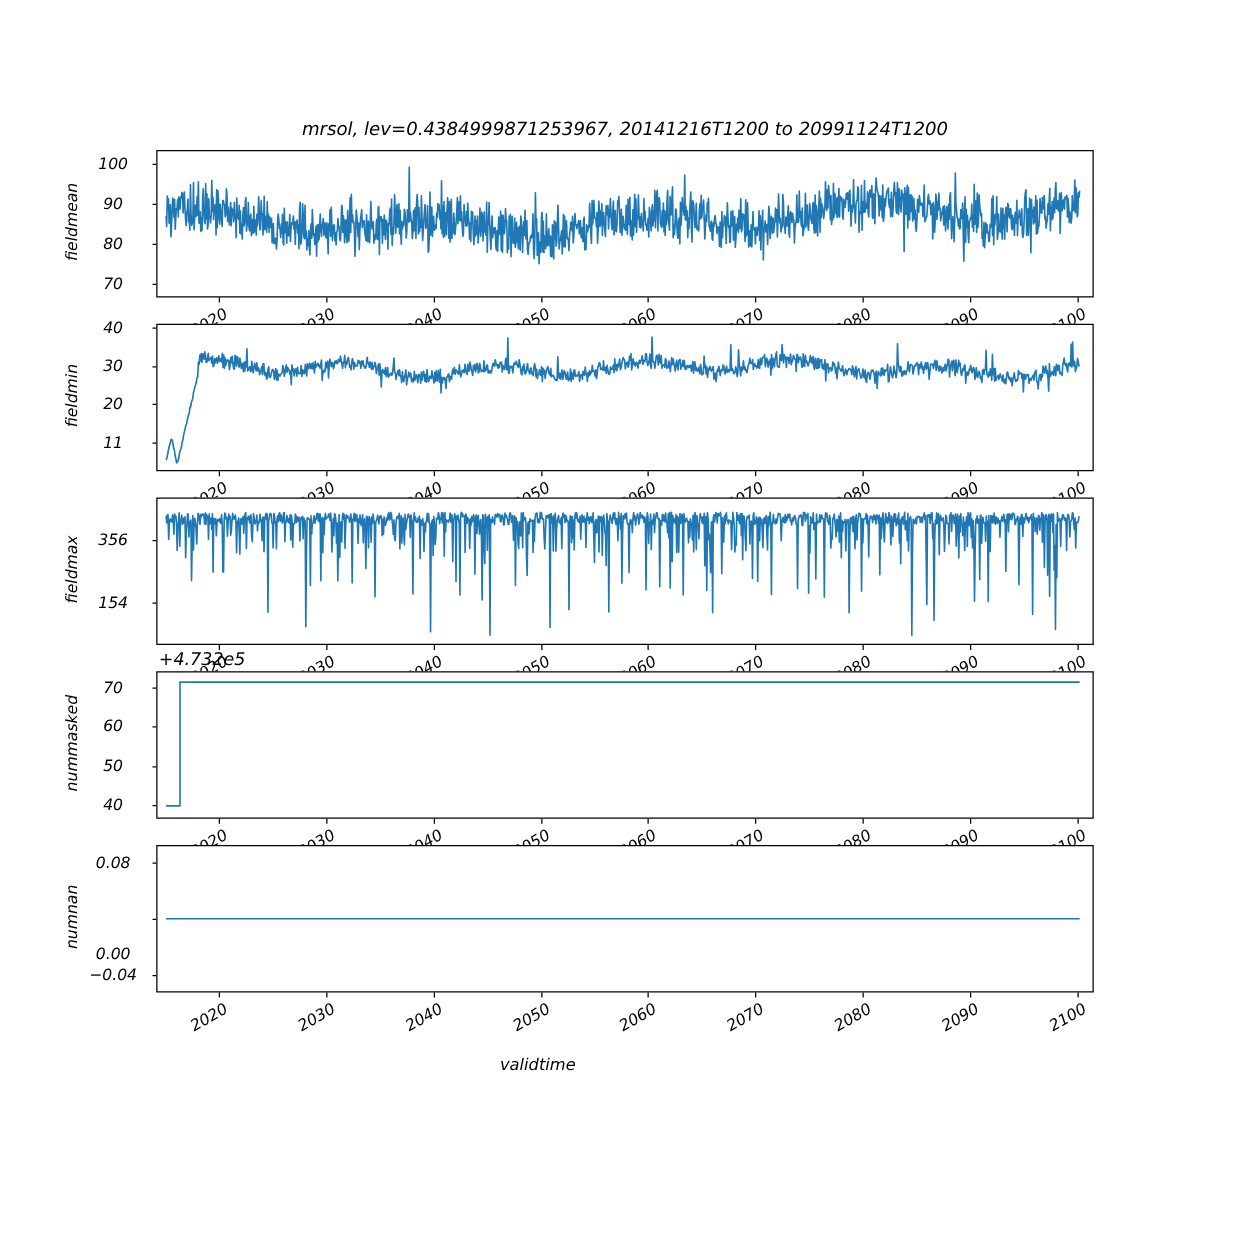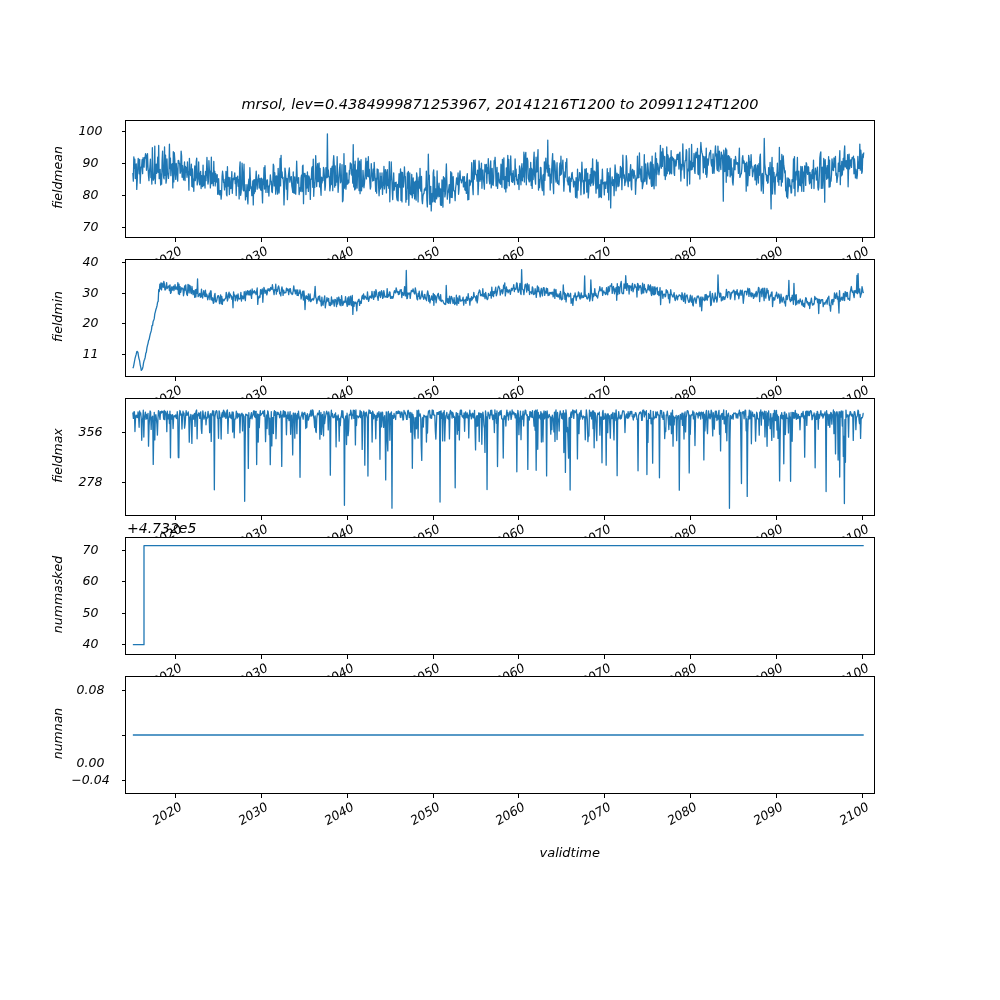--- a/index.html
+++ b/index.html
@@ -81,21 +81,21 @@
   .offset-text {
     position: absolute;
     font-size: 14px;
     color: #000;
     white-space: nowrap;
   }
   .xlabel {
     position: absolute;
     font-size: 13px;
     color: #000;
-    text-align: right;
+    text-align: left;
     width: 200px;
   }
 </style>
 </head>
 <body>
 
 <div id="figure">
   <div class="title">mrsol, lev=0.4384999871253967, 20141216T1200 to 20991124T1200</div>
 <div class="panel" style="left: 125px; top: 120px; width: 750px; height: 118px;">
       <svg viewBox="0 0 750 118" preserveAspectRatio="none">
@@ -159,21 +159,21 @@
     <div class="xtick-rot" style="left: 650.292px; top: 382px; width: 42px;">2080</div>
     <div class="xtickmark" style="left: 776.203px; top: 377px;"></div>
     <div class="xtick-rot" style="left: 736.203px; top: 382px; width: 42px;">2090</div>
     <div class="xtickmark" style="left: 862.113px; top: 377px;"></div>
     <div class="xtick-rot" style="left: 822.113px; top: 382px; width: 42px;">2100</div>
     <div class="panel" style="left: 125px; top: 398px; width: 750px; height: 118px;">
       <svg viewBox="0 0 750 118" preserveAspectRatio="none">
         <path fill="none" stroke="#1f77b4" stroke-width="1.3" stroke-linejoin="round" d="M 6.87 13.78 L 7.40 19.71 L 7.92 13.13 L 8.44 12.97 L 8.97 33.12 L 9.49 20.61 L 10.02 16.43 L 10.54 16.64 L 11.06 18.63 L 11.59 18.88 L 12.11 13.04 L 12.63 17.67 L 13.16 28.79 L 13.68 12.22 L 14.21 15.83 L 14.73 14.11 L 15.25 19.29 L 15.78 42.00 L 16.30 22.12 L 16.83 19.29 L 17.35 11.43 L 17.87 38.73 L 18.40 19.41 L 18.92 16.46 L 19.44 13.25 L 19.97 20.64 L 20.49 15.69 L 21.02 19.95 L 21.54 18.91 L 22.06 14.62 L 22.59 48.04 L 23.11 27.41 L 23.63 19.95 L 24.16 12.20 L 24.68 13.16 L 25.21 31.01 L 25.73 18.52 L 26.25 19.91 L 26.78 17.37 L 27.30 66.59 L 27.83 35.53 L 28.35 13.62 L 28.87 41.63 L 29.40 18.42 L 29.92 15.91 L 30.44 19.77 L 30.97 25.27 L 31.49 36.72 L 32.02 20.60 L 32.54 11.90 L 33.06 12.66 L 33.59 17.48 L 34.11 20.78 L 34.64 12.84 L 35.16 14.58 L 35.68 12.42 L 36.21 13.55 L 36.73 12.58 L 37.25 13.83 L 37.78 20.55 L 38.30 11.67 L 38.83 20.99 L 39.35 12.69 L 39.87 14.62 L 40.40 14.43 L 40.92 33.18 L 41.44 12.38 L 41.97 20.27 L 42.49 20.15 L 43.02 15.73 L 43.54 25.01 L 44.06 12.24 L 44.59 59.84 L 45.11 15.87 L 45.64 17.45 L 46.16 20.48 L 46.68 16.03 L 47.21 30.06 L 47.73 19.78 L 48.25 16.90 L 48.78 17.89 L 49.30 18.06 L 49.83 16.20 L 50.35 19.46 L 50.87 20.02 L 51.40 12.92 L 51.92 19.89 L 52.44 59.37 L 52.97 59.73 L 53.49 17.02 L 54.02 11.71 L 54.54 13.05 L 55.06 16.63 L 55.59 15.41 L 56.11 30.53 L 56.64 19.30 L 57.16 12.47 L 57.68 16.30 L 58.21 14.25 L 58.73 29.69 L 59.25 25.60 L 59.78 17.39 L 60.30 11.92 L 60.83 16.46 L 61.35 16.63 L 61.87 14.80 L 62.40 13.18 L 62.92 17.51 L 63.44 43.86 L 63.97 18.49 L 64.49 20.55 L 65.02 15.64 L 65.54 27.76 L 66.06 45.16 L 66.59 16.50 L 67.11 20.71 L 67.64 16.07 L 68.16 20.25 L 68.68 14.53 L 69.21 27.95 L 69.73 15.41 L 70.25 12.52 L 70.78 11.20 L 71.30 40.54 L 71.83 15.78 L 72.35 17.12 L 72.87 14.14 L 73.40 14.82 L 73.92 19.77 L 74.45 14.54 L 74.97 13.02 L 75.49 30.29 L 76.02 34.98 L 76.54 20.39 L 77.06 12.00 L 77.59 16.47 L 78.11 20.58 L 78.64 18.91 L 79.16 17.04 L 79.68 13.32 L 80.21 26.22 L 80.73 18.93 L 81.25 19.94 L 81.78 17.20 L 82.30 12.55 L 82.83 18.56 L 83.35 17.26 L 83.87 34.20 L 84.40 15.28 L 84.92 14.95 L 85.45 43.18 L 85.97 17.42 L 86.49 14.24 L 87.02 11.88 L 87.54 17.07 L 88.06 12.38 L 88.59 92.32 L 89.11 18.37 L 89.64 15.46 L 90.16 12.57 L 90.68 11.84 L 91.21 12.78 L 91.73 19.65 L 92.25 19.65 L 92.78 40.00 L 93.30 11.97 L 93.83 13.41 L 94.35 19.63 L 94.87 18.85 L 95.40 40.71 L 95.92 16.32 L 96.45 13.93 L 96.97 18.49 L 97.49 12.28 L 98.02 11.37 L 98.54 18.25 L 99.06 13.03 L 99.59 14.90 L 100.11 19.81 L 100.64 18.27 L 101.16 11.80 L 101.68 11.20 L 102.21 34.96 L 102.73 18.31 L 103.25 18.67 L 103.78 13.65 L 104.30 16.34 L 104.83 19.19 L 105.35 16.37 L 105.87 19.94 L 106.40 13.15 L 106.92 33.56 L 107.45 13.29 L 107.97 18.37 L 108.49 39.46 L 109.02 20.64 L 109.54 20.27 L 110.06 20.24 L 110.59 12.40 L 111.11 14.66 L 111.64 19.38 L 112.16 14.71 L 112.68 18.00 L 113.21 18.08 L 113.73 15.10 L 114.26 34.40 L 114.78 18.40 L 115.30 15.33 L 115.83 15.07 L 116.35 14.38 L 116.87 32.51 L 117.40 15.72 L 117.92 17.17 L 118.45 17.97 L 118.97 104.06 L 119.49 43.42 L 120.02 15.49 L 120.54 16.57 L 121.06 15.67 L 121.59 16.68 L 122.11 16.76 L 122.64 70.67 L 123.16 13.97 L 123.68 28.83 L 124.21 19.72 L 124.73 19.78 L 125.26 16.10 L 125.78 13.78 L 126.30 20.12 L 126.83 16.79 L 127.35 16.47 L 127.87 12.25 L 128.40 11.93 L 128.92 18.09 L 129.45 12.52 L 129.97 18.96 L 130.49 12.50 L 131.02 66.64 L 131.54 17.84 L 132.06 15.19 L 132.59 43.87 L 133.11 15.98 L 133.64 29.17 L 134.16 16.68 L 134.68 11.93 L 135.21 16.54 L 135.73 15.69 L 136.26 14.85 L 136.78 14.84 L 137.30 12.42 L 137.83 12.79 L 138.35 17.59 L 138.87 11.62 L 139.40 18.67 L 139.92 43.41 L 140.45 25.60 L 140.97 16.29 L 141.49 30.01 L 142.02 11.98 L 142.54 13.11 L 143.06 17.45 L 143.59 36.34 L 144.11 19.49 L 144.64 66.81 L 145.16 34.36 L 145.68 12.88 L 146.21 47.68 L 146.73 19.24 L 147.26 18.91 L 147.78 35.18 L 148.30 14.13 L 148.83 11.77 L 149.35 16.60 L 149.87 12.78 L 150.40 40.37 L 150.92 21.79 L 151.45 13.30 L 151.97 15.71 L 152.49 13.61 L 153.02 15.68 L 153.54 15.82 L 154.07 19.08 L 154.59 15.04 L 155.11 12.48 L 155.64 19.92 L 156.16 68.61 L 156.68 16.52 L 157.21 17.23 L 157.73 11.82 L 158.26 18.50 L 158.78 12.70 L 159.30 17.85 L 159.83 13.02 L 160.35 17.96 L 160.87 36.42 L 161.40 16.51 L 161.92 19.67 L 162.45 13.22 L 162.97 19.42 L 163.49 21.99 L 164.02 16.91 L 164.54 12.83 L 165.07 35.87 L 165.59 18.90 L 166.11 16.31 L 166.64 28.02 L 167.16 56.85 L 167.68 14.37 L 168.21 14.45 L 168.73 18.15 L 169.26 39.89 L 169.78 14.39 L 170.30 16.21 L 170.83 16.90 L 171.35 35.32 L 171.87 14.93 L 172.40 20.36 L 172.92 12.38 L 173.45 17.51 L 173.97 19.99 L 174.49 79.71 L 175.02 19.47 L 175.54 17.64 L 176.07 16.40 L 176.59 13.42 L 177.11 17.35 L 177.64 20.53 L 178.16 14.38 L 178.68 15.70 L 179.21 13.59 L 179.73 15.98 L 180.26 30.00 L 180.78 16.71 L 181.30 28.76 L 181.83 14.79 L 182.35 19.21 L 182.87 21.49 L 183.40 19.39 L 183.92 15.52 L 184.45 17.62 L 184.97 12.43 L 185.49 11.36 L 186.02 17.28 L 186.54 16.78 L 187.07 11.10 L 187.59 12.07 L 188.11 17.76 L 188.64 20.96 L 189.16 29.07 L 189.68 17.16 L 190.21 32.61 L 190.73 34.14 L 191.26 20.09 L 191.78 15.85 L 192.30 14.31 L 192.83 15.54 L 193.35 16.18 L 193.87 11.88 L 194.40 40.92 L 194.92 20.10 L 195.45 13.64 L 195.97 36.09 L 196.49 17.58 L 197.02 15.55 L 197.54 28.50 L 198.07 37.48 L 198.59 12.74 L 199.11 25.10 L 199.64 20.43 L 200.16 17.54 L 200.68 14.33 L 201.21 12.39 L 201.73 15.06 L 202.26 14.42 L 202.78 31.40 L 203.30 12.99 L 203.83 16.85 L 204.35 19.33 L 204.88 77.54 L 205.40 18.33 L 205.92 11.41 L 206.45 17.36 L 206.97 14.78 L 207.49 18.99 L 208.02 18.96 L 208.54 19.04 L 209.07 15.66 L 209.59 17.83 L 210.11 14.07 L 210.64 48.69 L 211.16 17.12 L 211.68 21.70 L 212.21 20.46 L 212.73 16.23 L 213.26 20.79 L 213.78 42.95 L 214.30 19.90 L 214.83 27.07 L 215.35 18.67 L 215.88 17.34 L 216.40 11.82 L 216.92 18.72 L 217.45 12.18 L 217.97 19.88 L 218.49 20.08 L 219.02 108.20 L 219.54 25.50 L 220.07 18.28 L 220.59 17.16 L 221.11 46.33 L 221.64 14.49 L 222.16 20.74 L 222.68 37.29 L 223.21 31.75 L 223.73 16.31 L 224.26 15.77 L 224.78 16.36 L 225.30 11.22 L 225.83 13.53 L 226.35 20.32 L 226.88 15.65 L 227.40 16.67 L 227.92 11.25 L 228.45 19.78 L 228.97 11.60 L 229.49 13.65 L 230.02 46.77 L 230.54 11.16 L 231.07 27.02 L 231.59 17.04 L 232.11 17.67 L 232.64 18.08 L 233.16 19.10 L 233.68 17.25 L 234.21 17.72 L 234.73 11.71 L 235.26 19.01 L 235.78 12.83 L 236.30 13.58 L 236.83 51.32 L 237.35 17.78 L 237.88 16.51 L 238.40 12.34 L 238.92 14.65 L 239.45 67.34 L 239.97 14.11 L 240.49 16.91 L 241.02 13.26 L 241.54 17.08 L 242.07 19.94 L 242.59 78.39 L 243.11 16.14 L 243.64 11.07 L 244.16 14.27 L 244.69 11.91 L 245.21 14.69 L 245.73 14.44 L 246.26 13.98 L 246.78 43.75 L 247.30 12.47 L 247.83 14.13 L 248.35 20.10 L 248.88 15.53 L 249.40 16.47 L 249.92 18.32 L 250.45 40.47 L 250.97 16.59 L 251.49 21.71 L 252.02 14.19 L 252.54 18.70 L 253.07 16.95 L 253.59 12.87 L 254.11 17.05 L 254.64 61.36 L 255.16 15.39 L 255.69 13.26 L 256.21 28.34 L 256.73 16.85 L 257.26 13.40 L 257.78 21.04 L 258.30 28.94 L 258.83 18.96 L 259.35 16.90 L 259.88 32.68 L 260.40 82.33 L 260.92 13.03 L 261.45 14.13 L 261.97 42.53 L 262.49 52.88 L 263.02 12.61 L 263.54 17.52 L 264.07 15.49 L 264.59 41.96 L 265.11 14.32 L 265.64 25.88 L 266.16 13.16 L 266.69 111.08 L 267.21 16.71 L 267.73 18.99 L 268.26 19.59 L 268.78 14.64 L 269.30 18.38 L 269.83 17.59 L 270.35 20.84 L 270.88 13.04 L 271.40 12.83 L 271.92 14.92 L 272.45 14.57 L 272.97 12.07 L 273.49 14.71 L 274.02 13.55 L 274.54 12.76 L 275.07 18.56 L 275.59 18.80 L 276.11 13.70 L 276.64 13.27 L 277.16 15.41 L 277.69 21.39 L 278.21 20.69 L 278.73 11.63 L 279.26 14.78 L 279.78 13.37 L 280.30 15.51 L 280.83 16.85 L 281.35 20.82 L 281.88 20.75 L 282.40 12.48 L 282.92 11.41 L 283.45 13.36 L 283.97 19.04 L 284.50 16.46 L 285.02 13.66 L 285.54 33.77 L 286.07 19.46 L 286.59 14.03 L 287.11 70.53 L 287.64 15.56 L 288.16 19.43 L 288.69 18.78 L 289.21 35.74 L 289.73 40.49 L 290.26 19.35 L 290.78 18.66 L 291.30 30.35 L 291.83 11.56 L 292.35 13.10 L 292.88 39.90 L 293.40 11.26 L 293.92 16.94 L 294.45 17.30 L 294.97 15.24 L 295.50 18.87 L 296.02 47.64 L 296.54 62.44 L 297.07 20.34 L 297.59 18.78 L 298.11 28.55 L 298.64 16.51 L 299.16 16.77 L 299.69 18.20 L 300.21 17.94 L 300.73 17.52 L 301.26 43.83 L 301.78 17.47 L 302.30 34.68 L 302.83 16.58 L 303.35 12.39 L 303.88 11.95 L 304.40 11.59 L 304.92 19.05 L 305.45 16.47 L 305.97 19.64 L 306.50 19.42 L 307.02 11.12 L 307.54 15.82 L 308.07 11.53 L 308.59 15.90 L 309.11 16.81 L 309.64 16.39 L 310.16 32.62 L 310.69 40.82 L 311.21 26.23 L 311.73 13.92 L 312.26 13.87 L 312.78 15.55 L 313.30 13.39 L 313.83 15.74 L 314.35 12.89 L 314.88 104.84 L 315.40 12.47 L 315.92 12.13 L 316.45 19.61 L 316.97 15.15 L 317.50 42.59 L 318.02 13.64 L 318.54 20.14 L 319.07 11.87 L 319.59 42.61 L 320.11 25.13 L 320.64 17.23 L 321.16 15.99 L 321.69 13.56 L 322.21 19.55 L 322.73 17.89 L 323.26 20.42 L 323.78 15.45 L 324.31 40.55 L 324.83 13.73 L 325.35 11.69 L 325.88 15.09 L 326.40 13.07 L 326.92 19.40 L 327.45 13.64 L 327.97 14.67 L 328.50 18.66 L 329.02 17.72 L 329.54 19.23 L 330.07 90.30 L 330.59 20.38 L 331.11 13.78 L 331.64 14.77 L 332.16 35.85 L 332.69 14.58 L 333.21 31.92 L 333.73 17.40 L 334.26 41.67 L 334.78 14.62 L 335.31 11.35 L 335.83 15.59 L 336.35 11.35 L 336.88 17.31 L 337.40 18.35 L 337.92 16.89 L 338.45 19.52 L 338.97 14.20 L 339.50 32.91 L 340.02 16.98 L 340.54 13.13 L 341.07 19.15 L 341.59 18.14 L 342.11 14.04 L 342.64 19.33 L 343.16 16.31 L 343.69 39.57 L 344.21 16.70 L 344.73 11.43 L 345.26 17.20 L 345.78 15.17 L 346.31 20.24 L 346.83 18.48 L 347.35 14.45 L 347.88 14.93 L 348.40 19.23 L 348.92 16.99 L 349.45 11.51 L 349.97 31.30 L 350.50 51.78 L 351.02 19.69 L 351.54 17.15 L 352.07 27.81 L 352.59 17.01 L 353.11 27.11 L 353.64 14.12 L 354.16 43.23 L 354.69 14.46 L 355.21 14.60 L 355.73 18.76 L 356.26 14.82 L 356.78 46.07 L 357.31 18.54 L 357.83 13.33 L 358.35 17.20 L 358.88 26.72 L 359.40 29.86 L 359.92 54.32 L 360.45 12.13 L 360.97 17.17 L 361.50 18.51 L 362.02 92.14 L 362.54 20.48 L 363.07 13.27 L 363.59 15.75 L 364.12 16.21 L 364.64 20.01 L 365.16 15.72 L 365.69 11.54 L 366.21 16.21 L 366.73 11.37 L 367.26 18.34 L 367.78 20.88 L 368.31 16.11 L 368.83 17.95 L 369.35 34.08 L 369.88 11.07 L 370.40 19.68 L 370.92 14.88 L 371.45 24.74 L 371.97 12.12 L 372.50 68.70 L 373.02 29.93 L 373.54 13.77 L 374.07 16.92 L 374.59 13.59 L 375.12 12.29 L 375.64 15.90 L 376.16 11.64 L 376.69 19.68 L 377.21 20.63 L 377.73 20.35 L 378.26 60.08 L 378.78 19.50 L 379.31 16.94 L 379.83 20.45 L 380.35 17.56 L 380.88 27.48 L 381.40 15.93 L 381.92 11.27 L 382.45 17.27 L 382.97 13.83 L 383.50 21.41 L 384.02 16.82 L 384.54 14.81 L 385.07 12.26 L 385.59 14.84 L 386.12 20.73 L 386.64 17.60 L 387.16 11.16 L 387.69 15.42 L 388.21 13.40 L 388.73 13.35 L 389.26 16.08 L 389.78 14.50 L 390.31 19.31 L 390.83 14.83 L 391.35 17.33 L 391.88 74.12 L 392.40 17.70 L 392.92 11.48 L 393.45 15.29 L 393.97 36.23 L 394.50 19.20 L 395.02 20.82 L 395.54 12.37 L 396.07 41.43 L 396.59 17.50 L 397.12 20.77 L 397.64 17.09 L 398.16 12.36 L 398.69 27.38 L 399.21 17.00 L 399.73 15.06 L 400.26 11.34 L 400.78 11.58 L 401.31 15.74 L 401.83 16.78 L 402.35 16.10 L 402.88 71.69 L 403.40 17.82 L 403.92 19.48 L 404.45 21.40 L 404.97 12.75 L 405.50 12.96 L 406.02 18.13 L 406.54 13.60 L 407.07 18.58 L 407.59 11.72 L 408.12 19.01 L 408.64 19.62 L 409.16 27.57 L 409.69 12.43 L 410.21 31.84 L 410.73 11.23 L 411.26 72.54 L 411.78 13.56 L 412.31 11.07 L 412.83 51.20 L 413.35 13.62 L 413.88 19.41 L 414.40 16.86 L 414.93 16.40 L 415.45 20.37 L 415.97 12.76 L 416.50 43.80 L 417.02 14.30 L 417.54 16.15 L 418.07 43.51 L 418.59 16.92 L 419.12 12.02 L 419.64 20.18 L 420.16 18.13 L 420.69 12.57 L 421.21 15.68 L 421.73 78.24 L 422.26 12.14 L 422.78 17.53 L 423.31 19.17 L 423.83 17.96 L 424.35 15.63 L 424.88 17.81 L 425.40 18.19 L 425.93 35.79 L 426.45 18.47 L 426.97 31.23 L 427.50 16.34 L 428.02 19.74 L 428.54 20.67 L 429.07 33.48 L 429.59 13.43 L 430.12 43.21 L 430.64 14.70 L 431.16 11.15 L 431.69 19.33 L 432.21 41.28 L 432.73 13.69 L 433.26 20.76 L 433.78 20.55 L 434.31 32.62 L 434.83 16.58 L 435.35 12.12 L 435.88 14.33 L 436.40 16.49 L 436.93 19.66 L 437.45 14.91 L 437.97 20.55 L 438.50 11.79 L 439.02 54.44 L 439.54 15.97 L 440.07 14.27 L 440.59 74.65 L 441.12 11.18 L 441.64 15.96 L 442.16 33.33 L 442.69 28.76 L 443.21 42.63 L 443.73 60.25 L 444.26 19.40 L 444.78 18.67 L 445.31 92.64 L 445.83 15.59 L 446.35 13.11 L 446.88 18.78 L 447.40 14.24 L 447.93 11.21 L 448.45 11.75 L 448.97 19.78 L 449.50 12.30 L 450.02 12.08 L 450.54 13.85 L 451.07 13.75 L 451.59 11.12 L 452.12 17.79 L 452.64 60.94 L 453.16 15.51 L 453.69 29.81 L 454.21 35.25 L 454.74 14.10 L 455.26 20.46 L 455.78 13.17 L 456.31 11.49 L 456.83 17.95 L 457.35 18.10 L 457.88 20.46 L 458.40 17.08 L 458.93 18.60 L 459.45 18.37 L 459.97 18.02 L 460.50 41.44 L 461.02 21.94 L 461.54 11.10 L 462.07 15.60 L 462.59 20.98 L 463.12 43.32 L 463.64 35.48 L 464.16 37.73 L 464.69 11.27 L 465.21 17.29 L 465.74 17.38 L 466.26 13.34 L 466.78 20.26 L 467.31 16.63 L 467.83 12.06 L 468.35 30.14 L 468.88 12.11 L 469.40 49.59 L 469.93 13.90 L 470.45 14.19 L 470.97 18.38 L 471.50 31.95 L 472.02 42.33 L 472.54 17.42 L 473.07 14.44 L 473.59 15.53 L 474.12 15.41 L 474.64 13.27 L 475.16 36.82 L 475.69 18.92 L 476.21 18.16 L 476.74 18.81 L 477.26 64.86 L 477.78 13.79 L 478.31 11.48 L 478.83 20.77 L 479.35 18.41 L 479.88 20.13 L 480.40 14.73 L 480.93 16.46 L 481.45 67.32 L 481.97 19.49 L 482.50 15.13 L 483.02 34.25 L 483.54 15.27 L 484.07 19.66 L 484.59 16.98 L 485.12 26.41 L 485.64 39.91 L 486.16 16.73 L 486.69 15.66 L 487.21 20.02 L 487.74 15.25 L 488.26 13.76 L 488.78 27.94 L 489.31 41.65 L 489.83 14.45 L 490.35 21.99 L 490.88 17.57 L 491.40 11.12 L 491.93 19.38 L 492.45 77.99 L 492.97 19.30 L 493.50 20.40 L 494.02 12.76 L 494.55 18.17 L 495.07 19.49 L 495.59 20.37 L 496.12 16.49 L 496.64 19.82 L 497.16 16.89 L 497.69 13.77 L 498.21 11.86 L 498.74 12.27 L 499.26 12.23 L 499.78 16.19 L 500.31 34.15 L 500.83 19.60 L 501.35 16.57 L 501.88 15.12 L 502.40 19.22 L 502.93 19.58 L 503.45 12.79 L 503.97 19.16 L 504.50 14.66 L 505.02 17.52 L 505.55 12.65 L 506.07 15.24 L 506.59 12.77 L 507.12 12.51 L 507.64 18.02 L 508.16 18.25 L 508.69 21.35 L 509.21 15.69 L 509.74 18.34 L 510.26 17.30 L 510.78 13.92 L 511.31 14.06 L 511.83 16.31 L 512.35 20.66 L 512.88 20.50 L 513.40 73.07 L 513.93 16.70 L 514.45 15.64 L 514.97 13.67 L 515.50 14.50 L 516.02 13.16 L 516.55 13.97 L 517.07 21.77 L 517.59 21.70 L 518.12 11.42 L 518.64 11.23 L 519.16 11.30 L 519.69 18.28 L 520.21 12.80 L 520.74 14.57 L 521.26 16.30 L 521.78 11.94 L 522.31 76.83 L 522.83 21.80 L 523.35 44.21 L 523.88 14.66 L 524.40 19.80 L 524.93 15.92 L 525.45 19.78 L 525.97 11.47 L 526.50 25.19 L 527.02 19.47 L 527.55 19.54 L 528.07 65.34 L 528.59 12.55 L 529.12 20.50 L 529.64 19.62 L 530.16 18.28 L 530.69 18.85 L 531.21 13.10 L 531.74 18.96 L 532.26 15.62 L 532.78 13.19 L 533.31 16.10 L 533.83 16.13 L 534.36 16.50 L 534.88 80.18 L 535.40 18.84 L 535.93 11.52 L 536.45 14.31 L 536.97 11.86 L 537.50 18.73 L 538.02 17.43 L 538.55 20.80 L 539.07 13.41 L 539.59 16.55 L 540.12 40.29 L 540.64 29.95 L 541.16 33.12 L 541.69 16.18 L 542.21 16.30 L 542.74 12.46 L 543.26 17.02 L 543.78 21.71 L 544.31 31.12 L 544.83 16.97 L 545.36 20.64 L 545.88 26.49 L 546.40 14.07 L 546.93 35.33 L 547.45 16.59 L 547.97 11.39 L 548.50 48.01 L 549.02 17.50 L 549.55 26.38 L 550.07 18.72 L 550.59 19.31 L 551.12 19.19 L 551.64 16.77 L 552.16 42.45 L 552.69 22.02 L 553.21 17.43 L 553.74 16.91 L 554.26 17.19 L 554.78 92.70 L 555.31 30.72 L 555.83 15.54 L 556.36 17.68 L 556.88 20.38 L 557.40 14.46 L 557.93 26.84 L 558.45 14.38 L 558.97 20.65 L 559.50 40.70 L 560.02 16.05 L 560.55 13.15 L 561.07 33.53 L 561.59 19.01 L 562.12 16.60 L 562.64 11.97 L 563.16 11.83 L 563.69 12.80 L 564.21 16.34 L 564.74 75.15 L 565.26 16.35 L 565.78 35.96 L 566.31 18.68 L 566.83 16.04 L 567.36 15.97 L 567.88 16.29 L 568.40 12.14 L 568.93 20.27 L 569.45 13.40 L 569.97 19.24 L 570.50 47.33 L 571.02 19.20 L 571.55 15.25 L 572.07 14.01 L 572.59 15.56 L 573.12 14.91 L 573.64 19.36 L 574.17 14.50 L 574.69 13.26 L 575.21 16.94 L 575.74 14.12 L 576.26 20.42 L 576.78 13.33 L 577.31 13.50 L 577.83 14.91 L 578.36 19.89 L 578.88 13.35 L 579.40 61.94 L 579.93 15.47 L 580.45 32.43 L 580.97 21.49 L 581.50 14.31 L 582.02 11.49 L 582.55 28.41 L 583.07 35.24 L 583.59 18.62 L 584.12 12.01 L 584.64 19.20 L 585.17 15.28 L 585.69 20.16 L 586.21 18.14 L 586.74 11.26 L 587.26 13.19 L 587.78 21.77 L 588.31 37.55 L 588.83 14.00 L 589.36 18.86 L 589.88 30.73 L 590.40 17.17 L 590.93 12.30 L 591.45 18.50 L 591.97 12.38 L 592.50 21.91 L 593.02 16.61 L 593.55 20.45 L 594.07 14.36 L 594.59 11.63 L 595.12 35.93 L 595.64 17.24 L 596.17 52.84 L 596.69 16.54 L 597.21 15.24 L 597.74 14.68 L 598.26 20.68 L 598.78 16.19 L 599.31 11.07 L 599.83 25.26 L 600.36 18.22 L 600.88 18.21 L 601.40 34.08 L 601.93 11.83 L 602.45 42.48 L 602.97 18.54 L 603.50 15.79 L 604.02 14.43 L 604.55 18.40 L 605.07 111.13 L 605.59 42.03 L 606.12 16.72 L 606.64 18.82 L 607.17 20.00 L 607.69 18.11 L 608.21 15.89 L 608.74 20.54 L 609.26 14.41 L 609.78 14.40 L 610.31 14.90 L 610.83 14.29 L 611.36 14.75 L 611.88 19.25 L 612.40 15.05 L 612.93 16.04 L 613.45 19.45 L 613.98 14.75 L 614.50 14.70 L 615.02 11.42 L 615.55 17.26 L 616.07 13.69 L 616.59 47.89 L 617.12 86.07 L 617.64 13.61 L 618.17 13.17 L 618.69 14.82 L 619.21 12.83 L 619.74 20.11 L 620.26 14.62 L 620.78 11.26 L 621.31 11.65 L 621.83 32.30 L 622.36 20.20 L 622.88 99.14 L 623.40 34.35 L 623.93 17.61 L 624.45 20.57 L 624.98 11.44 L 625.50 20.01 L 626.02 16.63 L 626.55 12.13 L 627.07 45.63 L 627.59 18.19 L 628.12 13.44 L 628.64 16.41 L 629.17 17.88 L 629.69 17.16 L 630.21 15.56 L 630.74 21.38 L 631.26 42.87 L 631.78 26.38 L 632.31 13.38 L 632.83 14.73 L 633.36 20.17 L 633.88 20.09 L 634.40 20.45 L 634.93 36.74 L 635.45 13.29 L 635.98 15.10 L 636.50 11.18 L 637.02 26.56 L 637.55 13.65 L 638.07 13.25 L 638.59 14.03 L 639.12 20.27 L 639.64 18.47 L 640.17 12.28 L 640.69 38.53 L 641.21 20.27 L 641.74 12.58 L 642.26 25.26 L 642.78 48.08 L 643.31 14.10 L 643.83 27.14 L 644.36 12.10 L 644.88 20.40 L 645.40 20.61 L 645.93 30.15 L 646.45 14.85 L 646.98 24.94 L 647.50 42.12 L 648.02 18.99 L 648.55 19.20 L 649.07 14.57 L 649.59 38.91 L 650.12 11.53 L 650.64 11.81 L 651.17 21.71 L 651.69 22.02 L 652.21 11.52 L 652.74 31.53 L 653.26 16.22 L 653.78 40.14 L 654.31 17.87 L 654.83 31.35 L 655.36 83.39 L 655.88 41.57 L 656.40 16.54 L 656.93 19.35 L 657.45 13.83 L 657.98 20.12 L 658.50 16.74 L 659.02 16.85 L 659.55 65.92 L 660.07 13.58 L 660.59 13.30 L 661.12 36.17 L 661.64 21.16 L 662.17 15.03 L 662.69 19.74 L 663.21 19.43 L 663.74 19.67 L 664.26 34.48 L 664.79 14.10 L 665.31 20.81 L 665.83 18.40 L 666.36 83.69 L 666.88 13.68 L 667.40 37.67 L 667.93 43.00 L 668.45 13.74 L 668.98 19.27 L 669.50 13.85 L 670.02 19.73 L 670.55 17.83 L 671.07 11.62 L 671.59 18.71 L 672.12 20.75 L 672.64 14.72 L 673.17 19.80 L 673.69 19.87 L 674.21 15.75 L 674.74 19.13 L 675.26 17.88 L 675.79 31.31 L 676.31 18.50 L 676.83 17.21 L 677.36 14.57 L 677.88 18.28 L 678.40 15.20 L 678.93 12.64 L 679.45 19.46 L 679.98 17.13 L 680.50 59.15 L 681.02 19.26 L 681.55 12.91 L 682.07 12.45 L 682.59 26.90 L 683.12 12.32 L 683.64 16.99 L 684.17 15.63 L 684.69 12.47 L 685.21 16.97 L 685.74 14.48 L 686.26 11.73 L 686.79 11.96 L 687.31 13.21 L 687.83 21.15 L 688.36 19.96 L 688.88 16.47 L 689.40 17.13 L 689.93 14.24 L 690.45 17.42 L 690.98 70.04 L 691.50 19.65 L 692.02 15.02 L 692.55 20.62 L 693.07 12.58 L 693.59 13.35 L 694.12 30.77 L 694.64 15.56 L 695.17 19.70 L 695.69 17.45 L 696.21 14.72 L 696.74 11.94 L 697.26 16.15 L 697.79 17.36 L 698.31 15.09 L 698.83 19.46 L 699.36 17.33 L 699.88 15.06 L 700.40 16.19 L 700.93 13.07 L 701.45 19.12 L 701.98 94.21 L 702.50 11.94 L 703.02 20.42 L 703.55 15.39 L 704.07 26.84 L 704.60 19.62 L 705.12 15.72 L 705.64 28.75 L 706.17 19.55 L 706.69 13.55 L 707.21 14.30 L 707.74 25.64 L 708.26 16.12 L 708.79 18.20 L 709.31 11.19 L 709.83 35.30 L 710.36 12.83 L 710.88 14.16 L 711.40 55.90 L 711.93 19.89 L 712.45 13.06 L 712.98 13.16 L 713.50 16.60 L 714.02 62.15 L 714.55 17.77 L 715.07 12.75 L 715.60 79.41 L 716.12 13.35 L 716.64 18.45 L 717.17 12.20 L 717.69 14.32 L 718.21 27.50 L 718.74 12.40 L 719.26 58.43 L 719.79 38.05 L 720.31 106.30 L 720.83 20.90 L 721.36 64.35 L 721.88 11.23 L 722.40 18.53 L 722.93 17.23 L 723.45 16.07 L 723.98 18.31 L 724.50 38.77 L 725.02 16.11 L 725.55 17.26 L 726.07 12.77 L 726.60 13.23 L 727.12 15.88 L 727.64 17.46 L 728.17 15.42 L 728.69 16.98 L 729.21 42.10 L 729.74 16.93 L 730.26 12.80 L 730.79 13.22 L 731.31 16.61 L 731.83 31.16 L 732.36 18.43 L 732.88 18.15 L 733.40 16.42 L 733.93 11.26 L 734.45 12.18 L 734.98 21.27 L 735.50 25.13 L 736.02 15.71 L 736.55 40.08 L 737.07 20.93 L 737.60 18.84 L 738.12 19.27 L 738.64 17.94 L 739.17 14.67 L 739.69 14.50"></path>
       </svg>
     </div>
-    <div class="ytick" style="left: 63px; top: 473.583px; width: 55px;">278</div>
+    <div class="ytick" style="left: 63px; top: 473.583px; width: 55px;">154</div>
     <div class="ytickmark" style="left: 121.5px; top: 481.583px;"></div>
     <div class="ytick" style="left: 63px; top: 424.417px; width: 55px;">356</div>
     <div class="ytickmark" style="left: 121.5px; top: 432.417px;"></div>
     <div class="ylabel" style="width: 120px; left: -3px; top: 448px;">fieldmax</div>
     <div class="xtickmark" style="left: 174.828px; top: 516px;"></div>
     <div class="xtick-rot" style="left: 134.828px; top: 521px; width: 42px;">2020</div>
     <div class="xtickmark" style="left: 260.739px; top: 516px;"></div>
     <div class="xtick-rot" style="left: 220.739px; top: 521px; width: 42px;">2030</div>
     <div class="xtickmark" style="left: 346.649px; top: 516px;"></div>
     <div class="xtick-rot" style="left: 306.649px; top: 521px; width: 42px;">2040</div>

